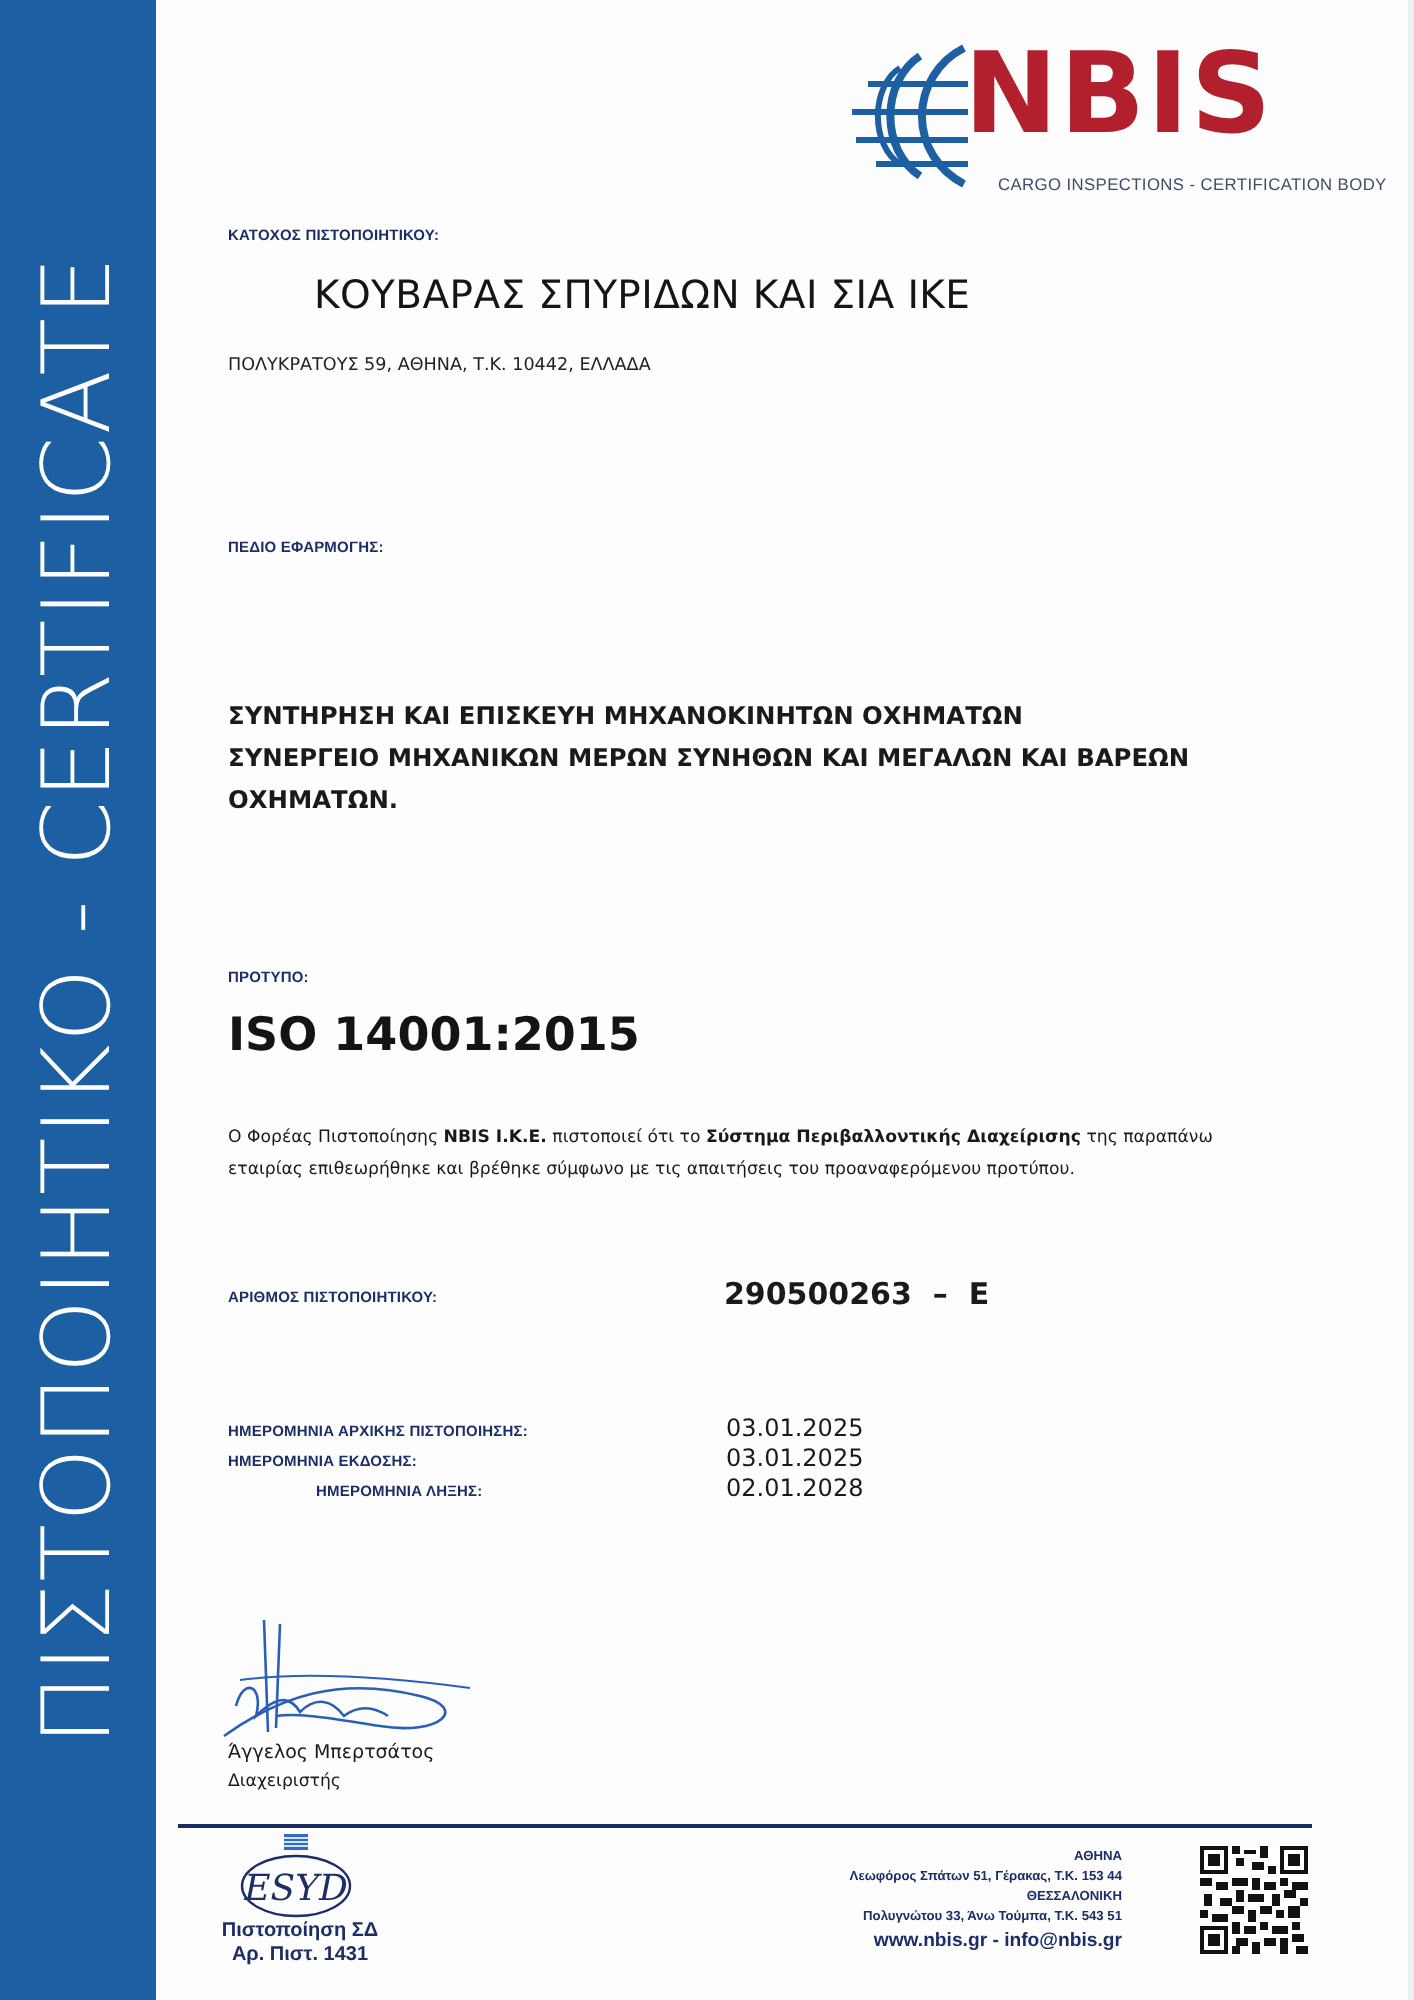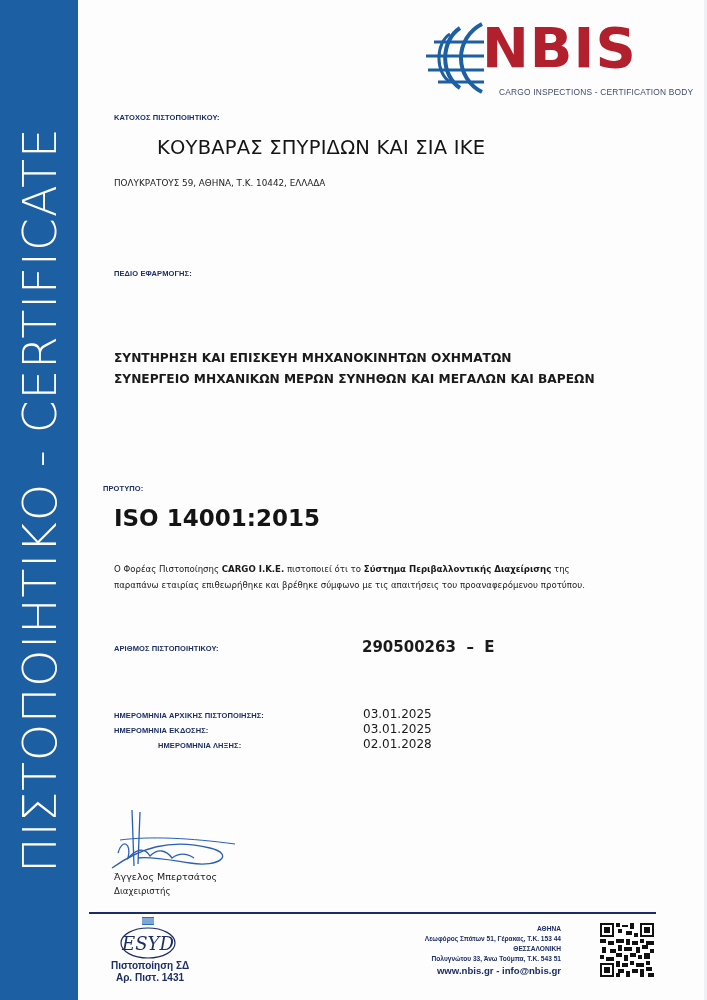--- a/index.html
+++ b/index.html
@@ -109,26 +109,27 @@
 </div>
 
 <div class="label" style="left:114px; top:113px;">ΚΑΤΟΧΟΣ ΠΙΣΤΟΠΟΙΗΤΙΚΟΥ:</div>
 <div class="holder-name">ΚΟΥΒΑΡΑΣ ΣΠΥΡΙΔΩΝ ΚΑΙ ΣΙΑ ΙΚΕ</div>
 <div class="holder-addr">ΠΟΛΥΚΡΑΤΟΥΣ 59, ΑΘΗΝΑ, Τ.Κ. 10442, ΕΛΛΑΔΑ</div>
 
 <div class="label" style="left:114px; top:269px;">ΠΕΔΙΟ ΕΦΑΡΜΟΓΗΣ:</div>
 <div class="scope">
   <div>ΣΥΝΤΗΡΗΣΗ ΚΑΙ ΕΠΙΣΚΕΥΗ ΜΗΧΑΝΟΚΙΝΗΤΩΝ ΟΧΗΜΑΤΩΝ</div>
   <div>ΣΥΝΕΡΓΕΙΟ ΜΗΧΑΝΙΚΩΝ ΜΕΡΩΝ ΣΥΝΗΘΩΝ ΚΑΙ ΜΕΓΑΛΩΝ ΚΑΙ  ΒΑΡΕΩΝ</div>
+  <div>ΟΧΗΜΑΤΩΝ.</div>
 </div>
 
-<div class="label" style="left:103px; top:484px;text-align:center;">ΠΡΟΤΥΠΟ:</div>
+<div class="label" style="left:114px; top:484px;text-align:center;">ΠΡΟΤΥΠΟ:</div>
 <div class="standard">ISO 14001:2015</div>
 
-<div class="statement"><span>Ο Φορέας Πιστοποίησης </span><b>CARGO I.K.E.</b><span> πιστοποιεί ότι το </span><b>Σύστημα Περιβαλλοντικής Διαχείρισης</b><span> της παραπάνω εταιρίας επιθεωρήθηκε και βρέθηκε σύμφωνο με τις απαιτήσεις του προαναφερόμενου προτύπου.</span></div>
+<div class="statement"><span>Ο Φορέας Πιστοποίησης </span><b>NBIS I.K.E.</b><span> πιστοποιεί ότι το </span><b>Σύστημα Περιβαλλοντικής Διαχείρισης</b><span> της παραπάνω εταιρίας επιθεωρήθηκε και βρέθηκε σύμφωνο με τις απαιτήσεις του προαναφερόμενου προτύπου.</span></div>
 
 <div class="label" style="left:114px; top:644px;">ΑΡΙΘΜΟΣ ΠΙΣΤΟΠΟΙΗΤΙΚΟΥ:</div>
 <div class="cert-no">290500263  –  E</div>
 
 <div class="label" style="left:114px; top:711px;">ΗΜΕΡΟΜΗΝΙΑ ΑΡΧΙΚΗΣ ΠΙΣΤΟΠΟΙΗΣΗΣ:</div>
 <div class="date-value" style="top:707px;">03.01.2025</div>
 <div class="label" style="left:114px; top:726px;">ΗΜΕΡΟΜΗΝΙΑ ΕΚΔΟΣΗΣ:</div>
 <div class="date-value" style="top:722px;">03.01.2025</div>
 <div class="label" style="left:114px; top:741px;margin-left:44px;">ΗΜΕΡΟΜΗΝΙΑ ΛΗΞΗΣ:</div>
 <div class="date-value" style="top:737px;">02.01.2028</div>

